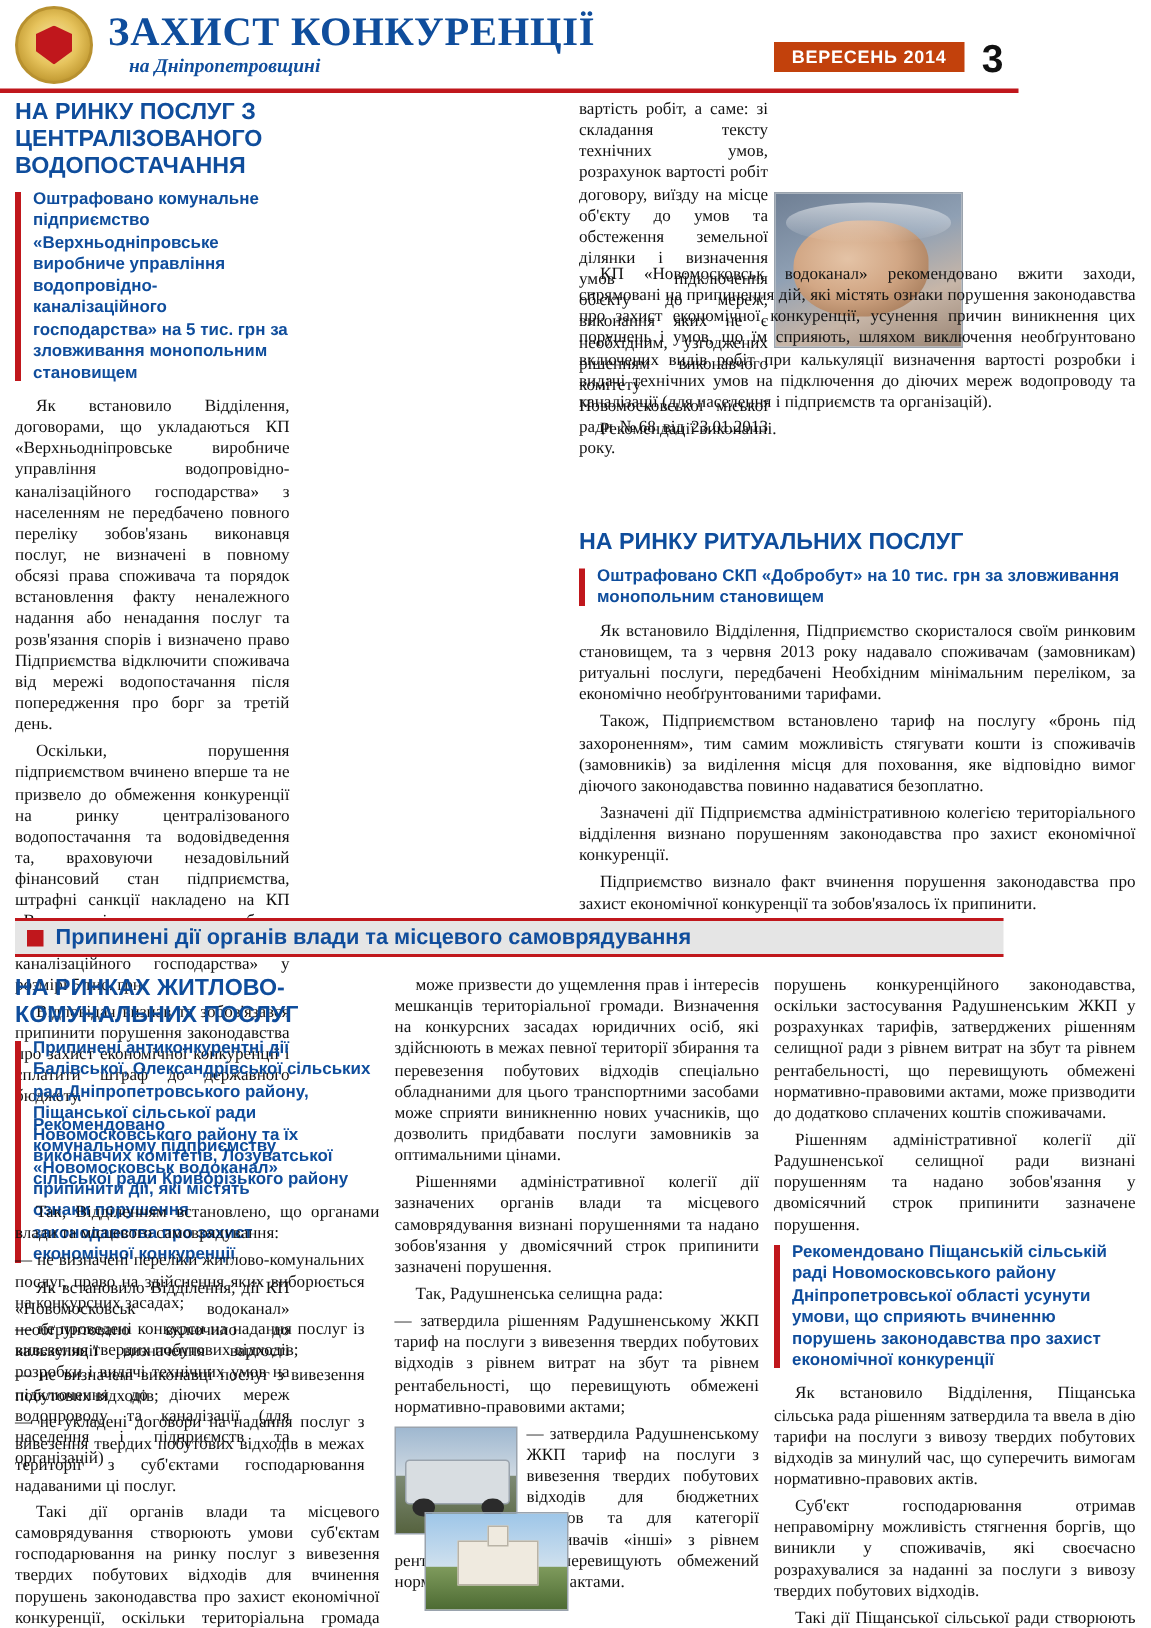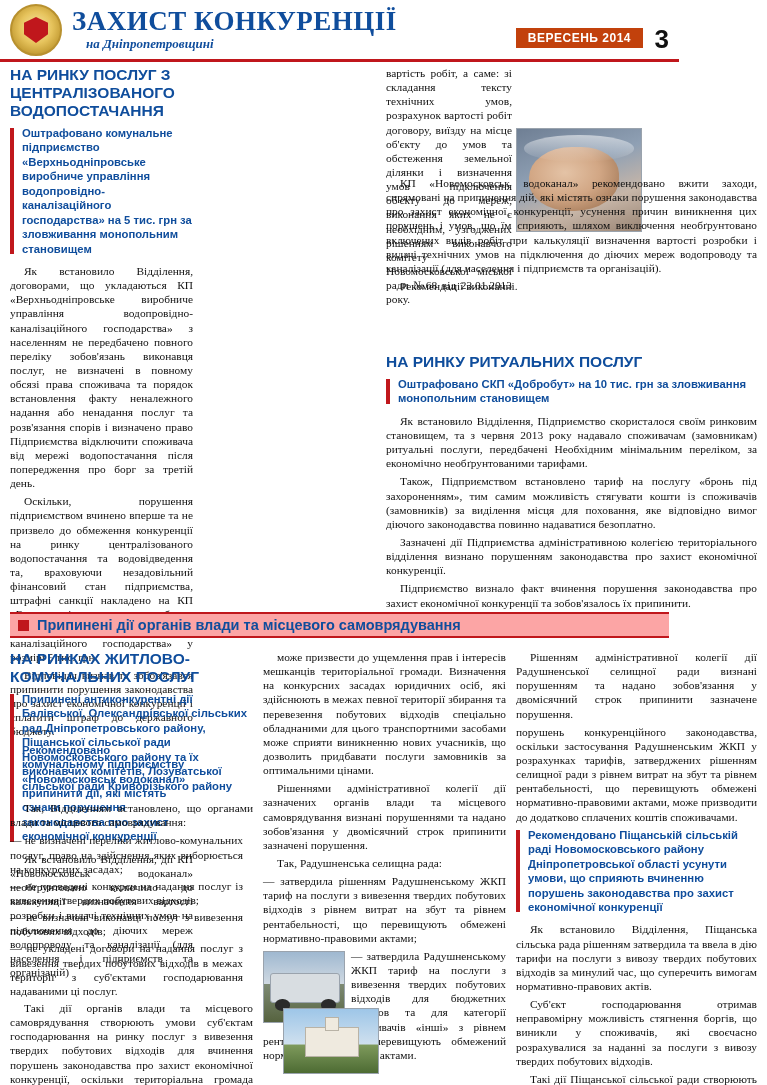--- a/index.html
+++ b/index.html
@@ -91,21 +91,21 @@
     text-indent:14px;
     hyphens:auto;
   }
   p.body.noind { text-indent:0; }
 
   
   .band {
     position:absolute;
     left:10px; right:10px;
     height:26px;
-    background:#fca5a5;
+    background:#e5e5e5;
     border-top:2px solid #c0171c;
     border-bottom:2px solid #c0171c;
     display:flex; align-items:center;
     padding-left:8px;
   }
   .band .sq {
     width:11px; height:11px; background:#c0171c; margin-right:8px; flex:none;
   }
   .band .band-txt {
     color:#0f4d9c;
@@ -250,22 +250,22 @@
     <p class="body">Рішеннями адміністративної колегії дії зазначених органів влади та місцевого самоврядування визнані порушеннями та надано зобов'язання у двомісячний строк припинити зазначені порушення.</p>
     <p class="body">Так, Радушненська селищна рада:</p>
     <p class="body noind">— затвердила рішенням Радушненському ЖКП тариф на послуги з вивезення твердих побутових відходів з рівнем витрат на збут та рівнем рентабельності, що перевищують обмежені нормативно-правовими актами;</p>
     <div class="photo truck wrapimg-left" style="width:82px;height:72px;"></div>
     <p class="body noind">— затвердила Радушненському ЖКП тариф на послуги з вивезення твердих побутових відходів для бюджетних установ та для категорії споживачів «інші» з рівнем рентабельності, що перевищують обмежений нормативно-правовими актами.</p>
     <div class="clear"></div>
 
   </div>
 
   <div class="col" id="blk-b-right">
+    <p class="body noind">порушень конкуренційного законодавства, оскільки застосування Радушненським ЖКП у розрахунках тарифів, затверджених рішенням селищної ради з рівнем витрат на збут та рівнем рентабельності, що перевищують обмежені нормативно-правовими актами, може призводити до додатково сплачених коштів споживачами.</p>
     <p class="body">Рішенням адміністративної колегії дії Радушненської селищної ради визнані порушенням та надано зобов'язання у двомісячний строк припинити зазначене порушення.</p>
-    <p class="body noind">порушень конкуренційного законодавства, оскільки застосування Радушненським ЖКП у розрахунках тарифів, затверджених рішенням селищної ради з рівнем витрат на збут та рівнем рентабельності, що перевищують обмежені нормативно-правовими актами, може призводити до додатково сплачених коштів споживачами.</p>
     <div class="callout">Рекомендовано Піщанській сільській раді Новомосковського району Дніпропетровської області усунути умови, що сприяють вчиненню порушень законодавства про захист економічної конкуренції</div>
     <p class="body">Як встановило Відділення, Піщанська сільська рада рішенням затвердила та ввела в дію тарифи на послуги з вивозу твердих побутових відходів за минулий час, що суперечить вимогам нормативно-правових актів.</p>
     <p class="body">Суб'єкт господарювання отримав неправомірну можливість стягнення боргів, що виникли у споживачів, які своєчасно розрахувалися за наданні за послуги з вивозу твердих побутових відходів.</p>
     <p class="body">Такі дії Піщанської сільської ради створюють умови суб'єктам господарювання для вчинення порушень конкуренційного законодавства.</p>
   </div>
 
   <div class="photo church" style="position:absolute;left:283px;top:1008px;width:96px;height:66px;"></div>
 
 </div>
 

